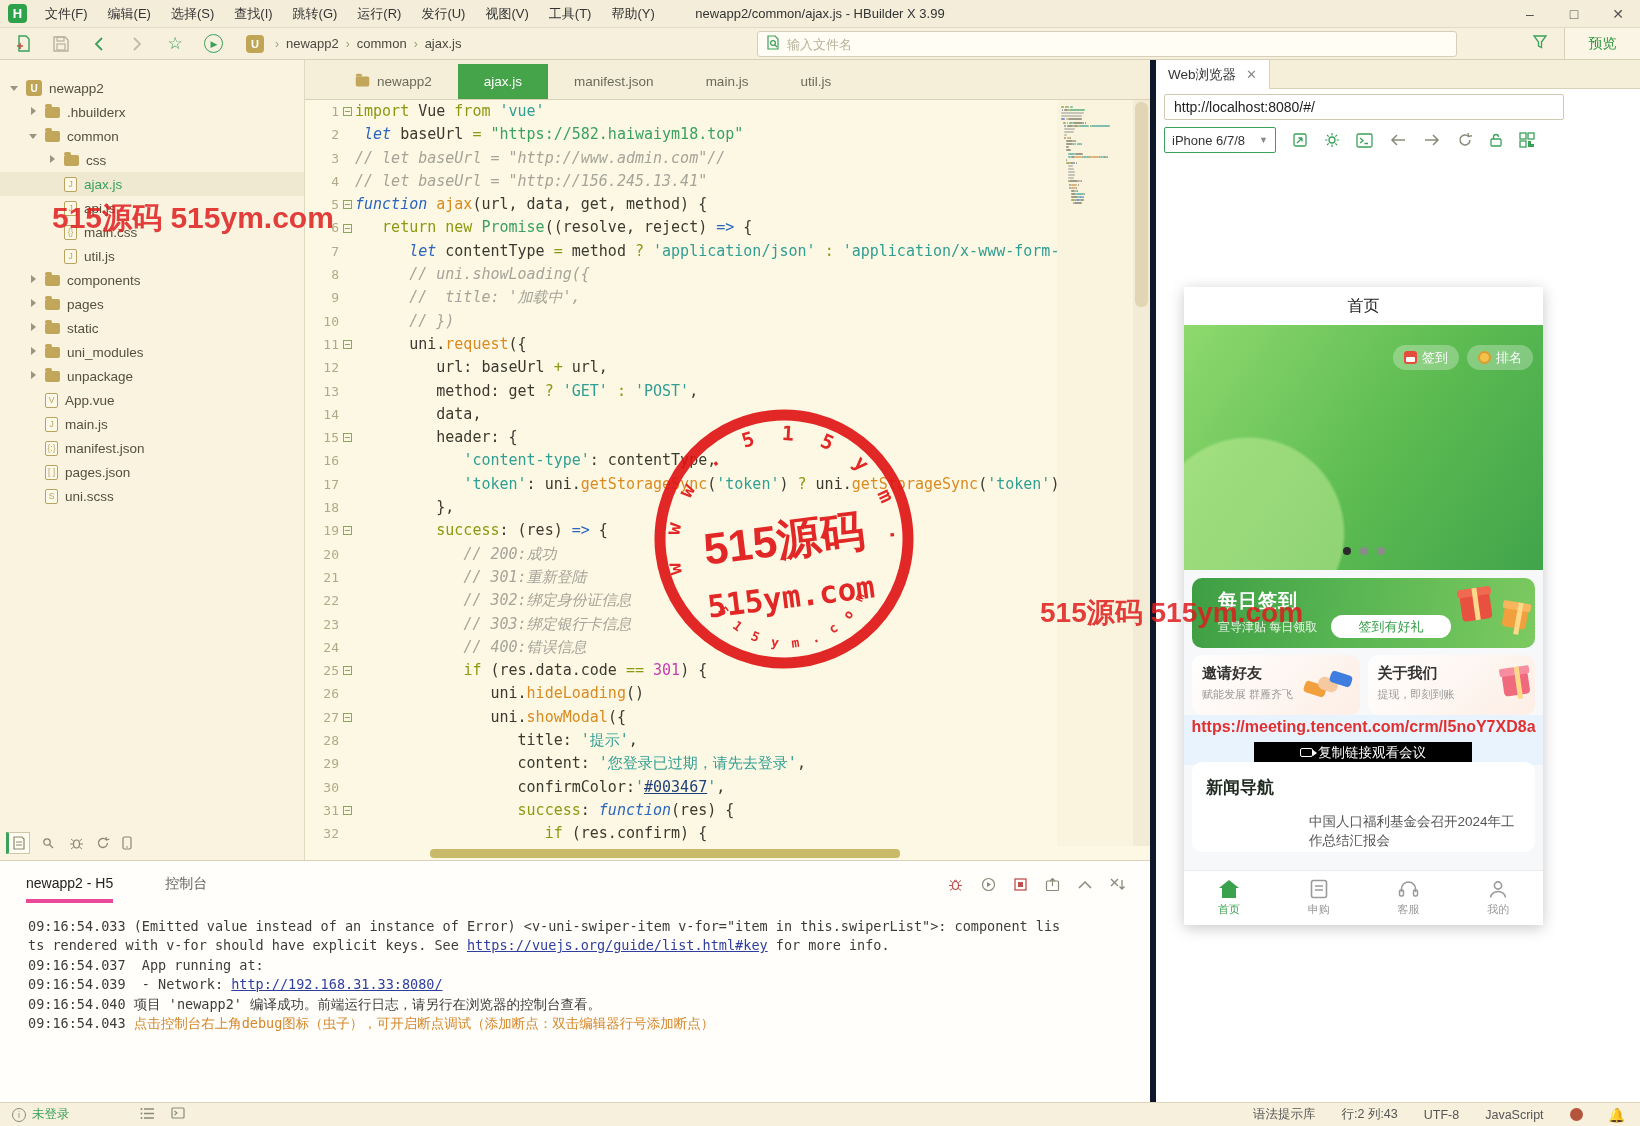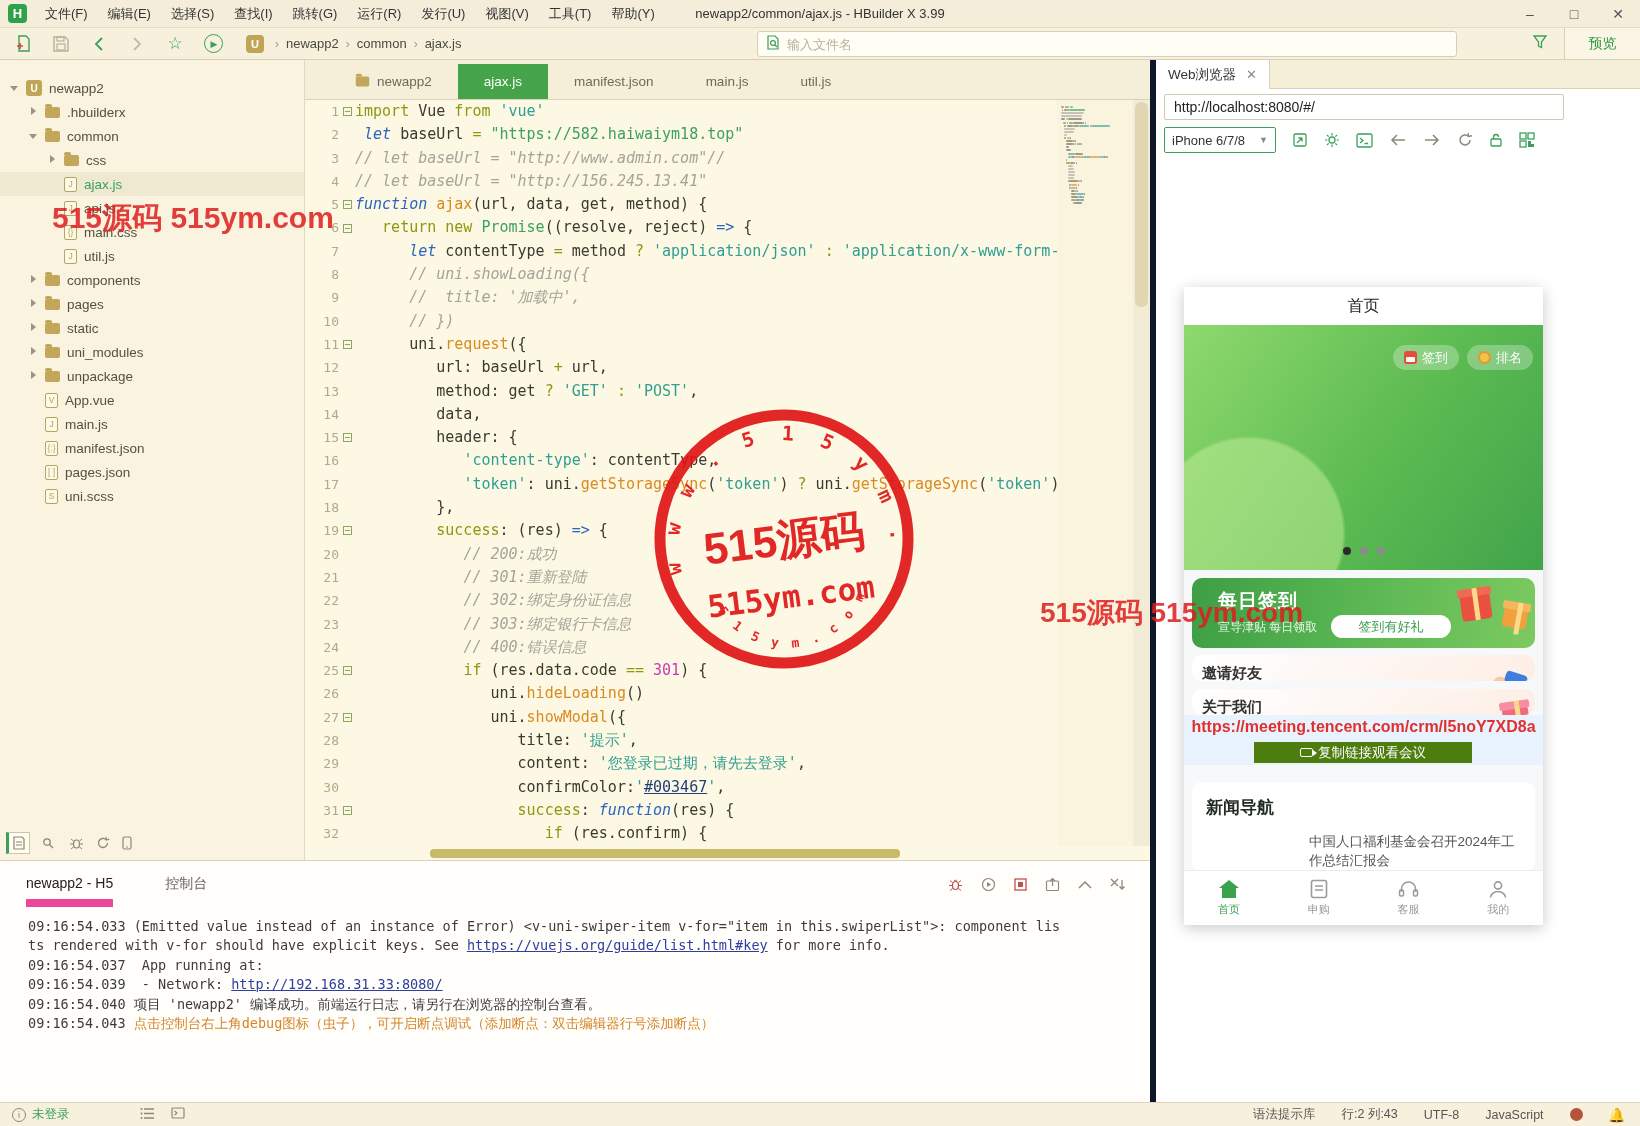--- a/index.html
+++ b/index.html
@@ -109,48 +109,48 @@
     background:linear-gradient(100deg,#3e9e44 0%,#58b552 45%,#7cca60 100%); color:#fff; overflow:hidden; }
   .sb-title { position:absolute; left:26px; top:10px; font-size:19px; font-weight:bold; letter-spacing:1px; }
   .sb-sub { position:absolute; left:26px; top:41px; font-size:12px; color:rgba(255,255,255,.88); }
   .sb-btn { position:absolute; left:139px; top:37px; width:120px; height:23px; background:#fff; color:#3aa04d; border-radius:12px; font-size:13px; display:flex; align-items:center; justify-content:center; }
   .gift { position:absolute; width:30px; height:26px; background:#e8503f; border-radius:4px; }
   .gift::before { content:""; position:absolute; left:-2px; top:-6px; width:34px; height:8px; background:#f06a52; border-radius:2px; }
   .gift::after { content:""; position:absolute; left:13px; top:-6px; width:5px; height:32px; background:#ffd98a; }
   .gift.g1 { right:44px; top:16px; transform:rotate(-8deg); }
   .gift.g2 { right:8px; top:30px; width:24px; height:20px; background:#f2a03d; transform:rotate(10deg); }
   .gift.g2::before { background:#f7b65c; width:28px; }
-  .cardrow { position:absolute; left:8px; top:368px; width:343px; height:60px; display:flex; gap:8px;flex-direction:column; }
+  .cardrow { position:absolute; left:8px; top:368px; width:343px; height:60px; display:flex; gap:8px; }
   .mini-card { flex:1; border-radius:10px; background:linear-gradient(135deg,#ffffff 0%,#fdeee5 100%); position:relative; overflow:hidden; padding:9px 10px; }
   .mc-title { font-size:15px; font-weight:bold; color:#333; }
   .mc-sub { font-size:11px; color:#9a9a9a; margin-top:5px; width:92px; line-height:13px; }
   .shake { position:absolute; right:8px; top:16px; width:48px; height:30px; }
   .shake .s1 { position:absolute; left:0; top:12px; width:22px; height:12px; background:#f2a03d; border-radius:4px; transform:rotate(18deg); }
   .shake .s2 { position:absolute; right:0; top:2px; width:22px; height:12px; background:#3f7de0; border-radius:4px; transform:rotate(18deg); }
   .shake .s3 { position:absolute; left:14px; top:7px; width:20px; height:13px; background:#f6c9a0; border-radius:6px; transform:rotate(18deg); }
   .gift.g3 { position:absolute; right:6px; top:18px; width:26px; height:22px; background:#ef6a7c; transform:rotate(-8deg); }
   .gift.g3::before { background:#f78da0; width:30px; }
   .meeting { position:absolute; left:0; top:428px; width:359px; height:50px; background:#e9f3fd; }
   .meet-link { position:absolute; left:0; right:0; top:3px; text-align:center; font-size:16px; font-weight:bold; color:#e03030; }
-  .meet-btn { position:absolute; left:70px; top:27px; width:218px; height:21px; background:#4d7c0f; color:#fff; font-size:13.5px; display:flex; align-items:center; justify-content:center; gap:5px; }
+  .meet-btn { position:absolute; left:70px; top:27px; width:218px; height:21px; background:#000000; color:#fff; font-size:13.5px; display:flex; align-items:center; justify-content:center; gap:5px; }
   .cam-ic { width:13px; height:9px; border:1.4px solid #fff; border-radius:2px; position:relative; }
   .cam-ic::after { content:""; position:absolute; right:-5px; top:1px; border-left:4px solid #fff; border-top:3px solid transparent; border-bottom:3px solid transparent; }
-  .newscard { position:absolute; left:8px; top:495px; width:343px; height:90px; background:#fff; border-radius:10px; padding:14px 14px; }
+  .newscard { position:absolute; left:8px; top:475px; width:343px; height:90px; background:#fff; border-radius:10px; padding:14px 14px; }
   .news-title { font-size:17px; font-weight:bold; color:#1f2a20; }
   .news-item { margin-top:13px; margin-left:auto; width:212px; font-size:13.5px; color:#555; line-height:19px; text-align:left; }
   .ph-tabbar { position:absolute; left:0; top:583px; width:359px; height:55px; background:#fff; border-top:1px solid #ececec; display:flex; }
   .ph-tab { flex:1; display:flex; flex-direction:column; align-items:center; justify-content:center; gap:3px; color:#9a9a9a; font-size:11px; }
   .ph-tab.active { color:#3aa14c; }
   .ph-tab svg { display:block; }
 
   
   .console { position:absolute; left:0; top:860px; width:1150px; height:242px; background:#fffefa; border-top:1px solid #d9d2b8; }
   .console-tabs { position:absolute; left:26px; top:14px; display:flex; gap:52px; }
   .ctab { font-size:14px; color:#666; padding-bottom:8px; }
-  .ctab.active { color:#222; border-bottom:8px solid #ec4899; }
+  .ctab.active { color:#222; border-bottom:4px solid #ec4899; }
   .console-icons { position:absolute; right:24px; top:16px; display:flex; gap:18px; align-items:center; }
   .cic { display:flex; color:#8a8a7a; }
   .cic.red { color:#c05050; }
   .console-lines { position:absolute; left:28px; top:56px; right:8px; font-family:"DejaVu Sans Mono",monospace; font-size:13.5px; color:#3c3c3c; }
   .console-line { height:19.4px; line-height:19.4px; white-space:pre; overflow:hidden; }
   .console-link { color:#2f3f9e; text-decoration:underline; }
   .or { color:#d4862a; }
 
   
   .statusbar { position:absolute; left:0; top:1102px; width:1640px; height:24px; background:#f6f0dd; border-top:1px solid #ddd5ba; display:flex; align-items:center; font-size:12.5px; color:#555; }

